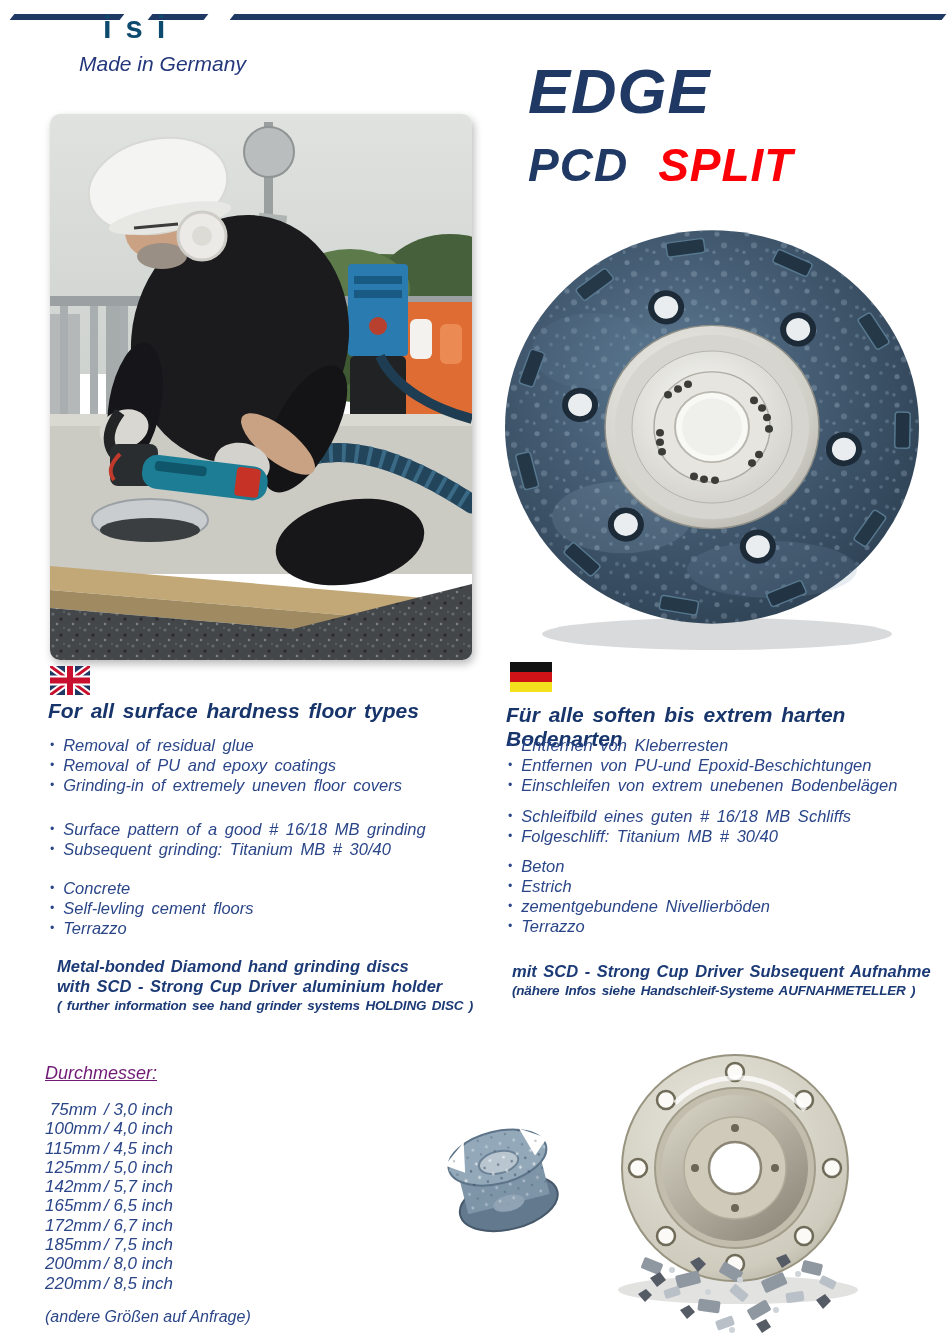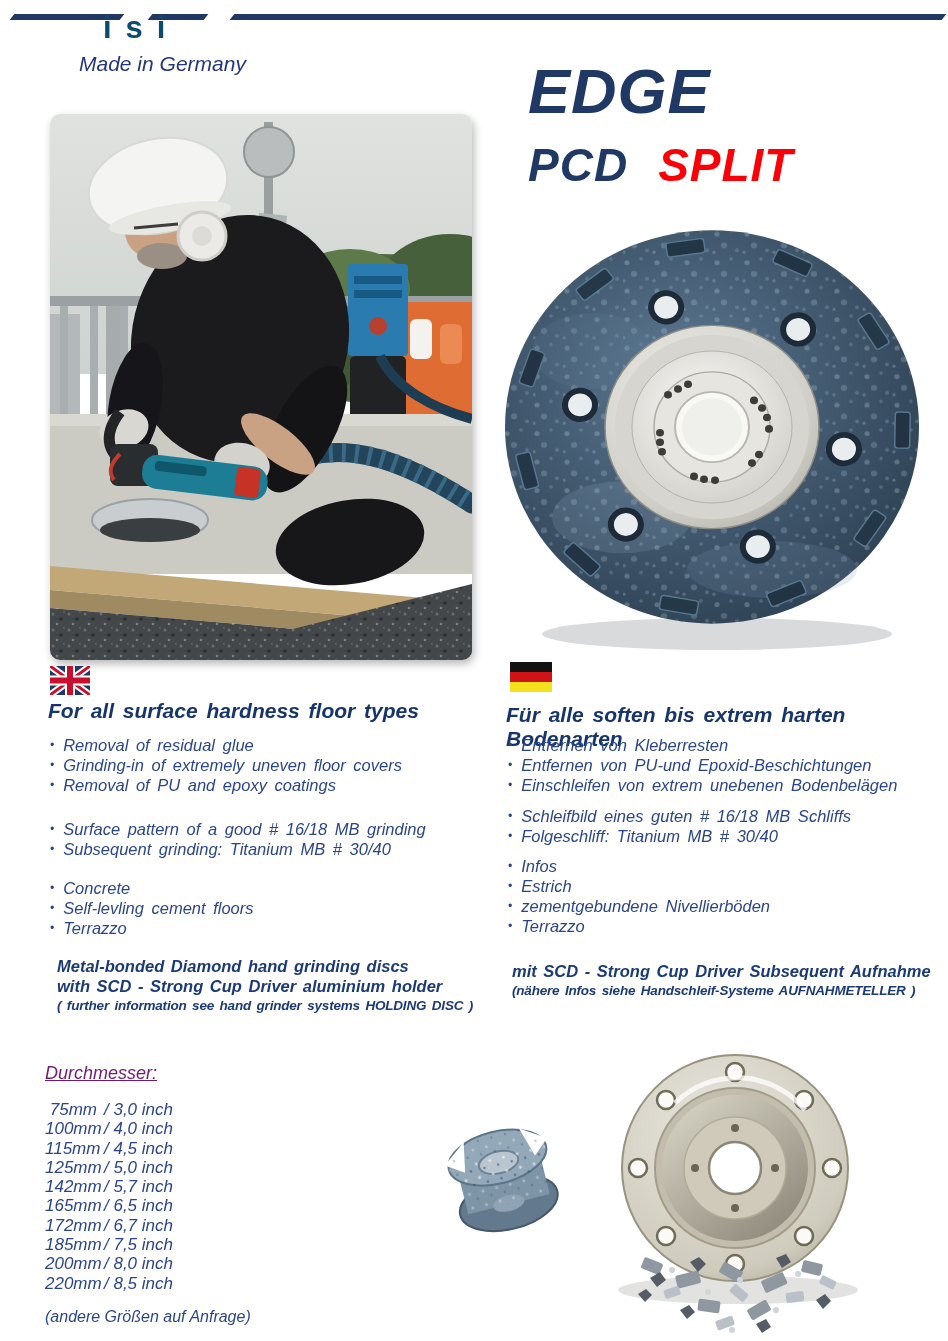--- a/index.html
+++ b/index.html
@@ -290,22 +290,22 @@
   <path d="M0,0 L40,29 M40,0 L0,29" stroke="#C8102E" stroke-width="3"></path>
   <path d="M20,0 V29 M0,14.5 H40" stroke="#ffffff" stroke-width="10"></path>
   <path d="M20,0 V29 M0,14.5 H40" stroke="#C8102E" stroke-width="6"></path>
 </svg>
 </div>
 
 <div class="abs h-col" style="left:48px;top:699px;">For all surface hardness floor types</div>
 
 <div class="abs" style="left:50px;top:735px;">
   <div class="b-row">Removal of residual glue</div>
+  <div class="b-row">Removal of PU and epoxy coatings</div>
   <div class="b-row">Grinding-in of extremely uneven floor covers</div>
-  <div class="b-row">Removal of PU and epoxy coatings</div>
 </div>
 
 <div class="abs" style="left:50px;top:819px;">
   <div class="b-row">Surface pattern of a good # 16/18 MB grinding</div>
   <div class="b-row">Subsequent grinding: Titanium MB # 30/40</div>
 </div>
 
 <div class="abs" style="left:50px;top:878px;">
   <div class="b-row">Concrete</div>
   <div class="b-row">Self-levling cement floors</div>
@@ -333,21 +333,21 @@
   <div class="b-row">Entfernen von PU-und Epoxid-Beschichtungen</div>
   <div class="b-row">Einschleifen von extrem unebenen Bodenbelägen</div>
 </div>
 
 <div class="abs" style="left:508px;top:806px;">
   <div class="b-row">Schleifbild eines guten # 16/18 MB Schliffs</div>
   <div class="b-row">Folgeschliff: Titanium MB # 30/40</div>
 </div>
 
 <div class="abs" style="left:508px;top:856px;">
-  <div class="b-row">Infos</div>
+  <div class="b-row">Beton</div>
   <div class="b-row">Estrich</div>
   <div class="b-row">zementgebundene Nivellierböden</div>
   <div class="b-row">Terrazzo</div>
 </div>
 
 <div class="abs note" style="left:512px;top:961px;">
   <div>mit SCD - Strong Cup Driver Subsequent Aufnahme</div>
   <div class="note-small">(nähere Infos siehe Handschleif-Systeme AUFNAHMETELLER )</div>
 </div>
 

